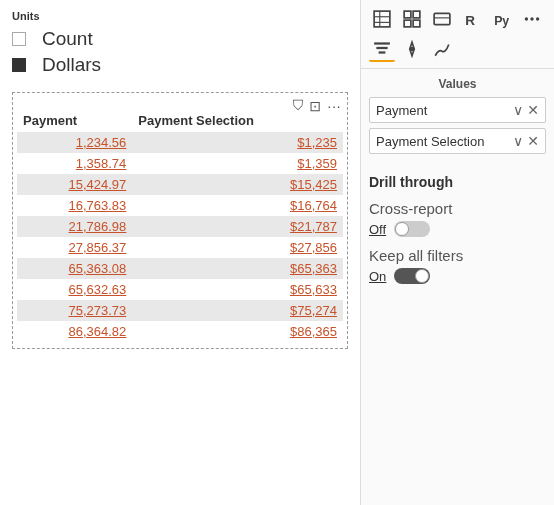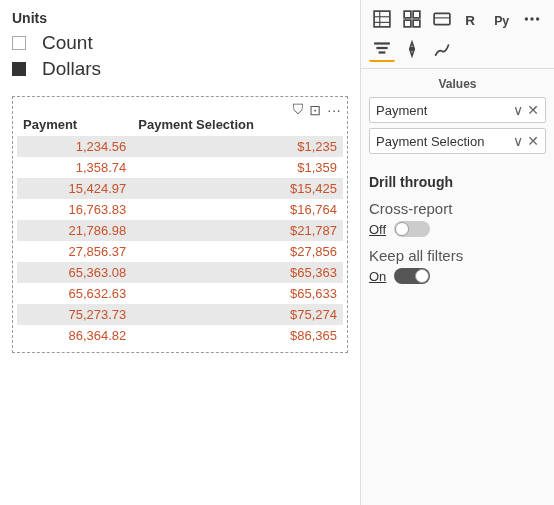--- a/index.html
+++ b/index.html
@@ -18,21 +18,21 @@
       width: 360px;
       padding: 10px 12px;
       position: relative;
     }
 
     .units-section {
       margin-bottom: 16px;
     }
     .units-title {
       font-weight: 600;
-      font-size: 14px;
+      font-size: 11px;
       margin-bottom: 6px;
       color: #333;
     }
     .legend-item {
       display: flex;
       align-items: center;
       gap: 16px;
       margin-bottom: 4px;
       font-size: 19px;
       color: #333;
@@ -79,20 +79,21 @@
       font-weight: 600;
       color: #333;
       padding: 4px 6px 4px 6px;
       font-size: 13px;
       border-bottom: none;
     }
     tbody tr td {
       padding: 3px 6px;
       font-size: 13px;
       color: #333;
+      text-decoration: underline;
     }
     tbody tr:nth-child(odd) td {
       background: #e8e8e8;
     }
     tbody tr:nth-child(even) td {
       background: #fff;
     }
     td:first-child {
       text-align: right;
       color: #c8522a;

